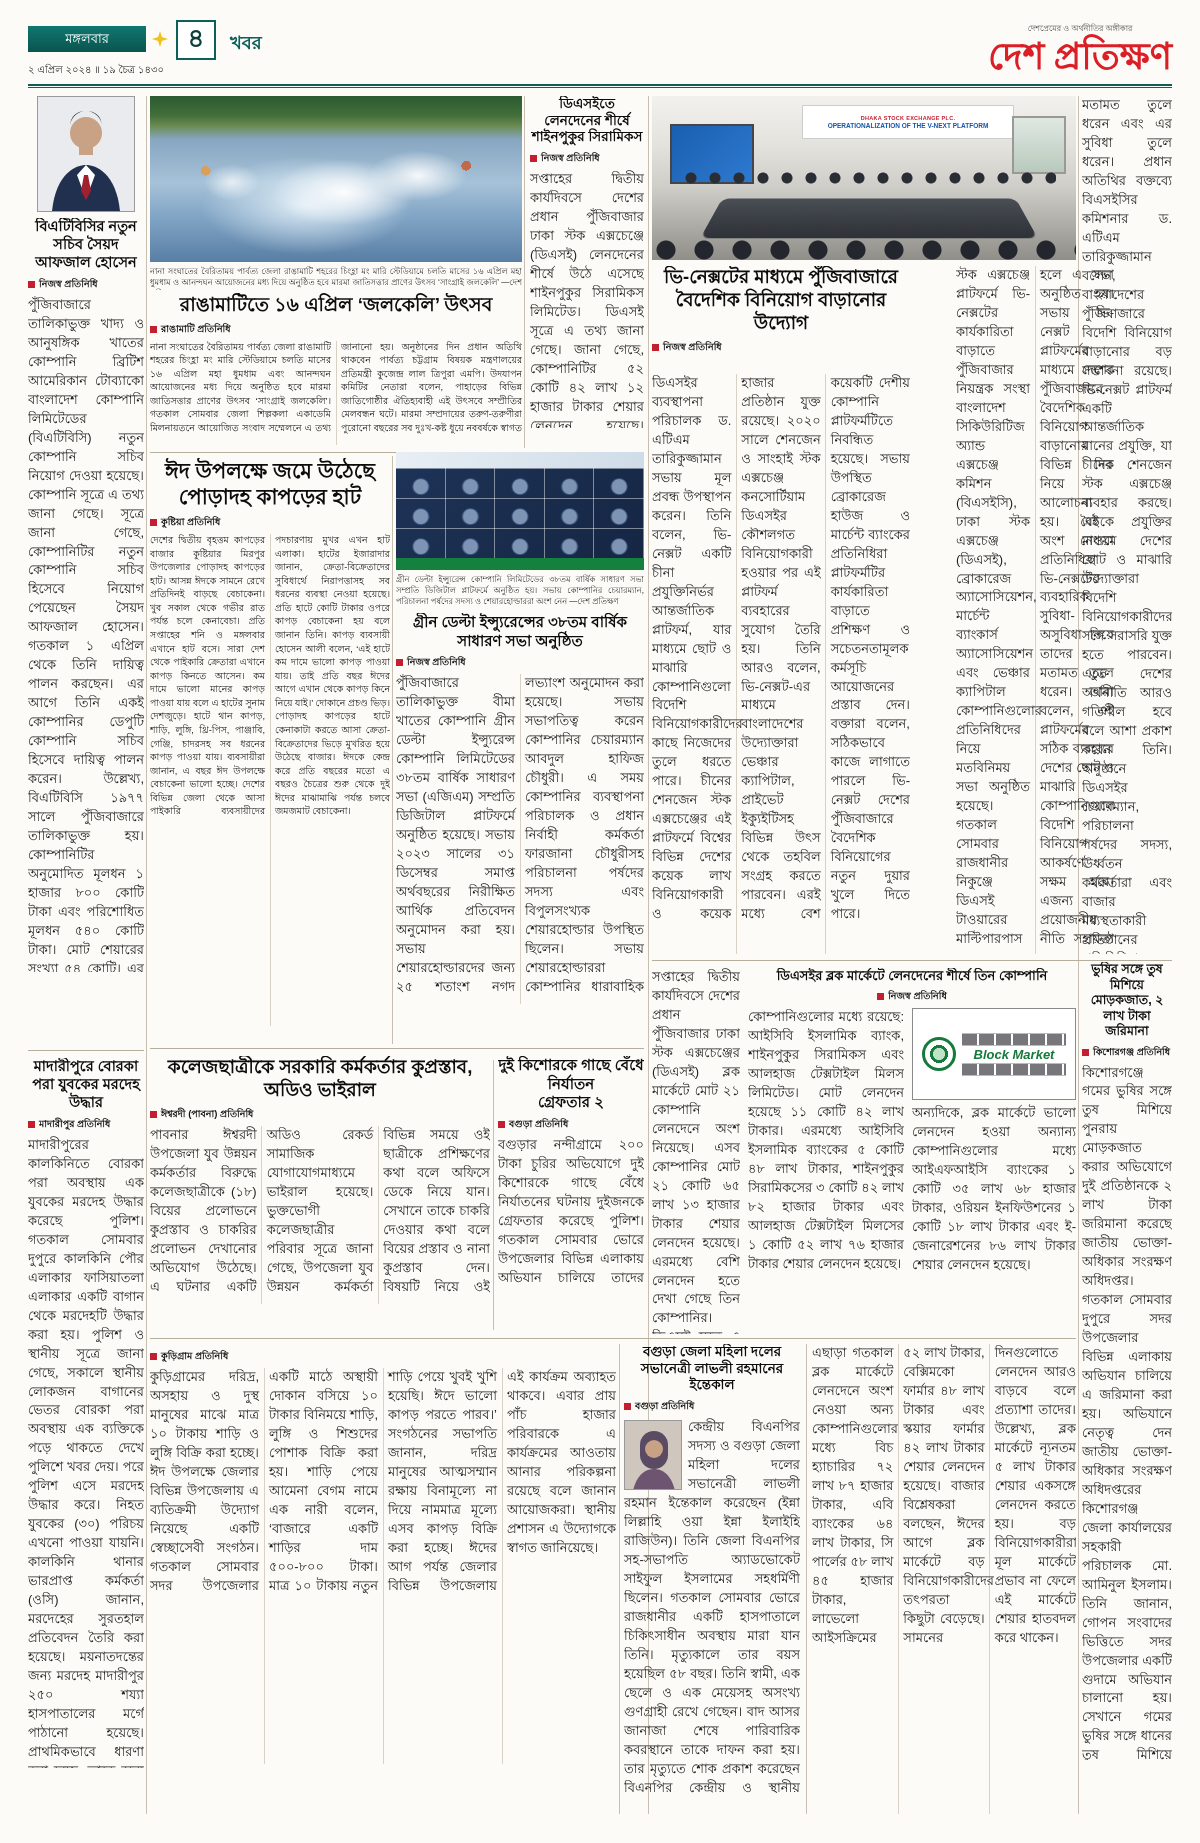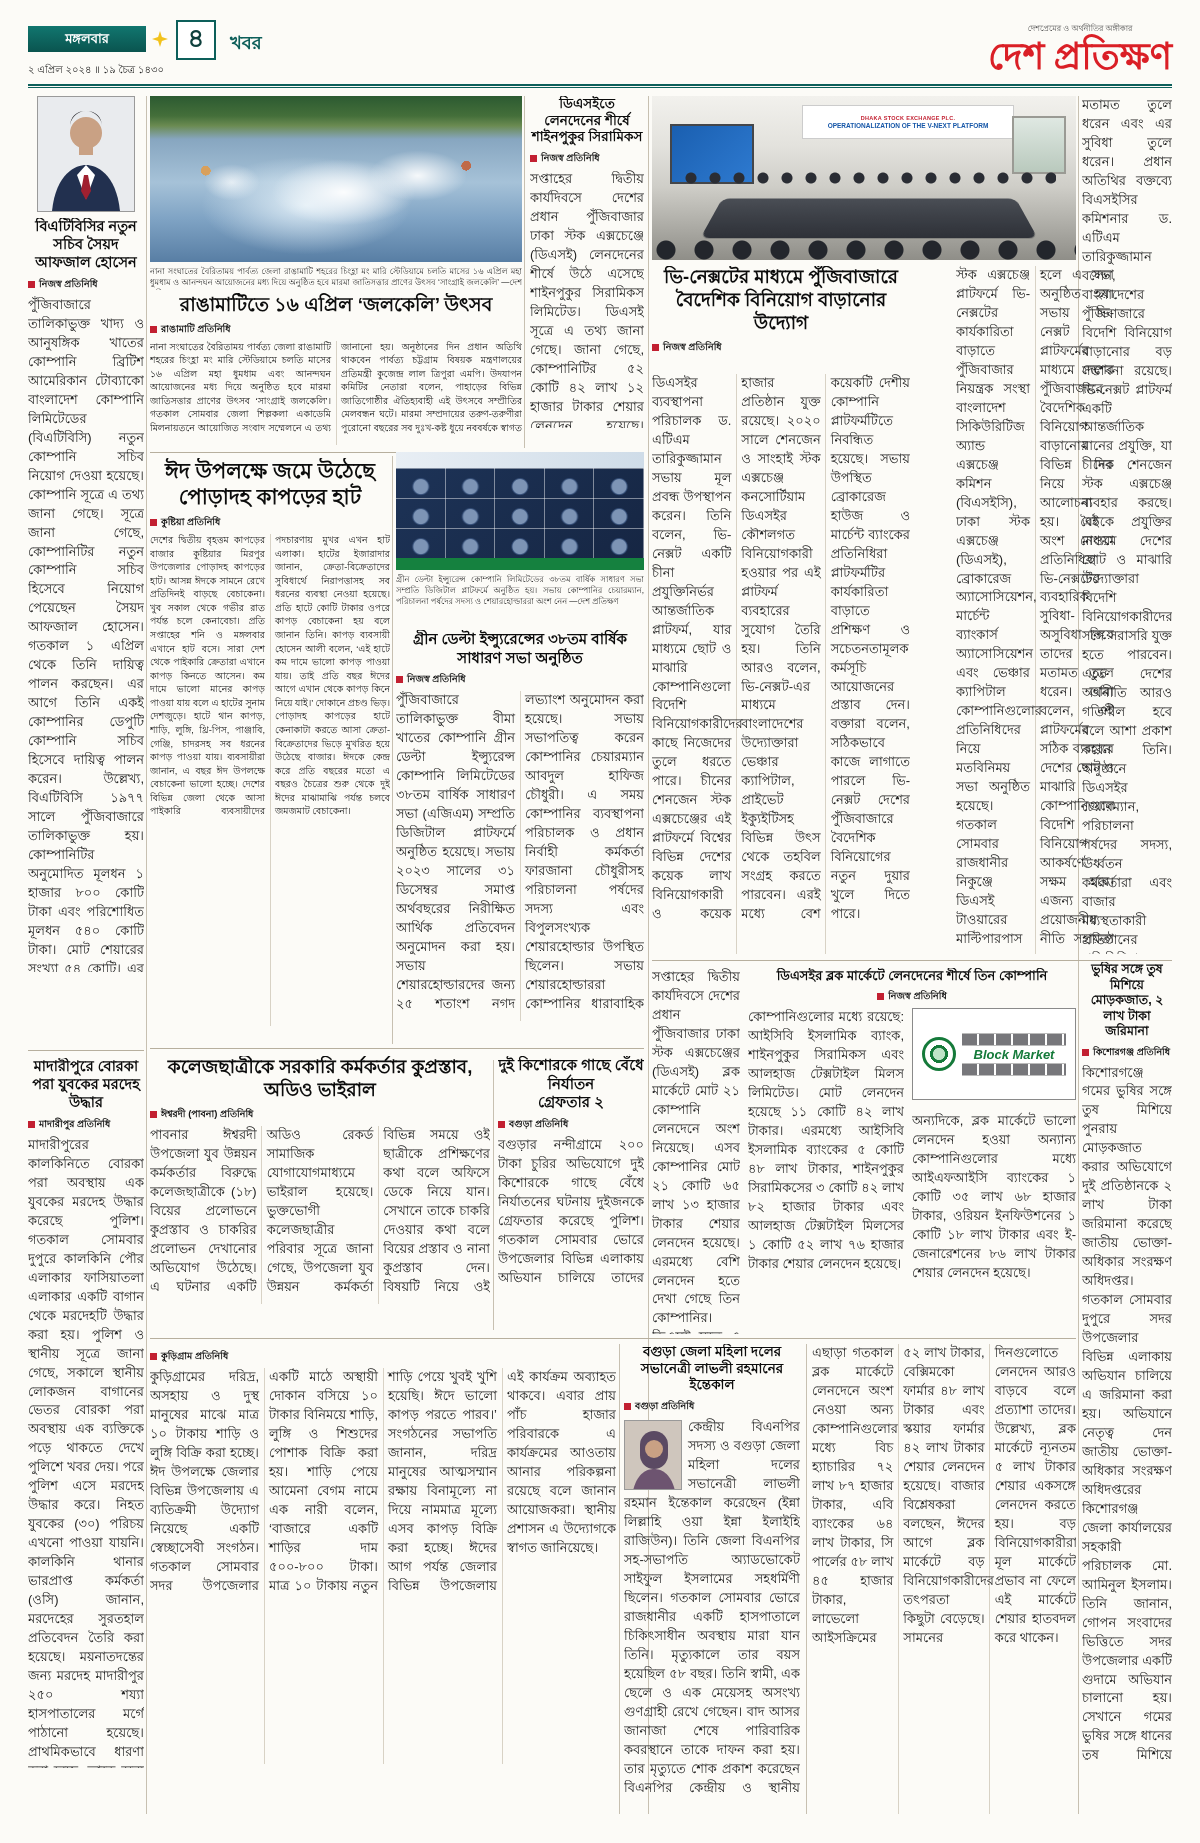--- a/index.html
+++ b/index.html
@@ -17,21 +17,21 @@
   .cols2{column-count:2;column-gap:10px;column-rule:1px solid #d8d2c5}
   .cols3{column-count:3;column-gap:10px;column-rule:1px solid #d8d2c5}
   .cols4{column-count:4;column-gap:10px;column-rule:1px solid #d8d2c5}
   .vrule{position:absolute;width:1px;background:#c7c0b1}
   .hrule{position:absolute;height:1px;background:#b7af9e}
   .photo{position:relative;overflow:hidden}
 
   
   #masthead{position:absolute;left:28px;top:20px;width:1144px;height:60px}
   #day-band{position:absolute;left:0;top:6px;width:118px;height:26px;
-            background:linear-gradient(180deg,#11766f,#0a544f);color:#fff;font-size:13px;font-weight:700;
+            background:linear-gradient(180deg,#11766f,#0a544f);color:#fff;font-size:13px;font-weight:400;
             display:flex;align-items:center;justify-content:center}
   #ornament{position:absolute;left:124px;top:11px;width:16px;height:16px;background:#f2c21c;
             clip-path:polygon(50% 0,62% 38%,100% 50%,62% 62%,50% 100%,38% 62%,0 50%,38% 38%)}
   #page-num{position:absolute;left:148px;top:0;width:40px;height:40px;border:2px solid #0d5f5a;background:#fff;
             color:#0d3f3c;font-size:26px;font-weight:700;display:flex;align-items:center;justify-content:center}
   #section-label{position:absolute;left:202px;top:9px;font-size:18px;font-weight:700;color:#0d5f5a}
   #date-line{position:absolute;left:0;top:42px;font-size:10px;color:#222}
   #brand{position:absolute;right:0;top:2px;text-align:center}
   #tagline{font-size:8px;color:#555;margin-bottom:3px}
   #paper-name{font-size:37px;font-weight:700;color:#da1f26;line-height:1;
@@ -76,21 +76,21 @@
   #art-greendelta{left:396px;top:452px;width:248px;height:592px}
   #gd-photo{width:248px;height:118px;margin-bottom:4px;background:#13233e}
   #gd-band{position:absolute;top:0;left:0;right:0;height:16px;background:linear-gradient(90deg,#e8eef4,#cfdce8)}
   #gd-grid{position:absolute;top:16px;left:0;right:0;bottom:12px;background:
     radial-gradient(circle at 50% 62%,#7d94b5 0 7px,#36507a 8px,transparent 9px),
     repeating-linear-gradient(90deg,transparent 0 48.6px,rgba(255,255,255,.45) 48.6px 49.6px),
     repeating-linear-gradient(0deg,transparent 0 29px,rgba(255,255,255,.45) 29px 30px),
     linear-gradient(135deg,#1d3357,#162643);
     background-size:49.6px 30px,auto,auto,auto}
   #gd-strip{position:absolute;bottom:0;left:0;right:0;height:12px;background:#15813f}
-  #gd-caption{height:36px;margin-bottom:20px}
+  #gd-caption{height:36px;margin-bottom:3px}
   #art-greendelta .headline{font-size:15px}
   #gd-body{height:330px}
 
   
   #vnext-photo{position:absolute;left:652px;top:96px;width:424px;height:164px;
     background:linear-gradient(180deg,#f2f1ed 0%,#e3e2dd 30%,#cfcec8 55%,#8f8e88 100%)}
   .vp-screen{position:absolute;left:18px;top:28px;width:84px;height:60px;
     background:linear-gradient(135deg,#1a5fb0,#2e7ad0);border:2px solid #44464a}
   .vp-banner{position:absolute;left:150px;top:9px;width:212px;height:34px;background:#fff;border:1px solid #ccc;
     display:flex;flex-direction:column;align-items:center;justify-content:center;gap:1px}
@@ -111,21 +111,21 @@
   #vnext-body-right{left:1082px;top:96px;width:90px;height:858px}
 
   
   #bm-left{left:652px;top:968px;width:88px;height:366px}
   #art-blockmarket{left:748px;top:968px;width:328px;height:366px}
   #art-blockmarket .headline{font-size:13px}
   #bm-row{display:flex;gap:8px;margin-top:2px}
   #bm-cola{width:156px;height:286px}
   #bm-colb{width:164px}
   .bm-logo-box{width:164px;height:92px;border:1px solid #8a8a8a;background:#fff;
-    display:flex;align-items:center;justify-content:center;gap:6px;margin-bottom:12px}
+    display:flex;align-items:center;justify-content:center;gap:6px;margin-bottom:4px}
   .bm-emblem{width:34px;height:34px;border:3px solid #157a3a;border-radius:50%;
     background:radial-gradient(circle,#bfe3c8 30%,#157a3a 31% 45%,#fff 46%)}
   .bm-brick-logo{width:104px}
   .bricks{height:13px;background:repeating-linear-gradient(90deg,#77777b 0 15px,#fff 15px 17px);
     border-top:1px solid #bbb;border-bottom:1px solid #bbb}
   .bm-label{color:#157a3a;font-size:13px;font-weight:700;font-style:italic;text-align:center;padding:1px 0}
   #bm-colb-text{height:186px}
   #bm-bottom{left:812px;top:1344px;width:264px;height:470px}
 
   

